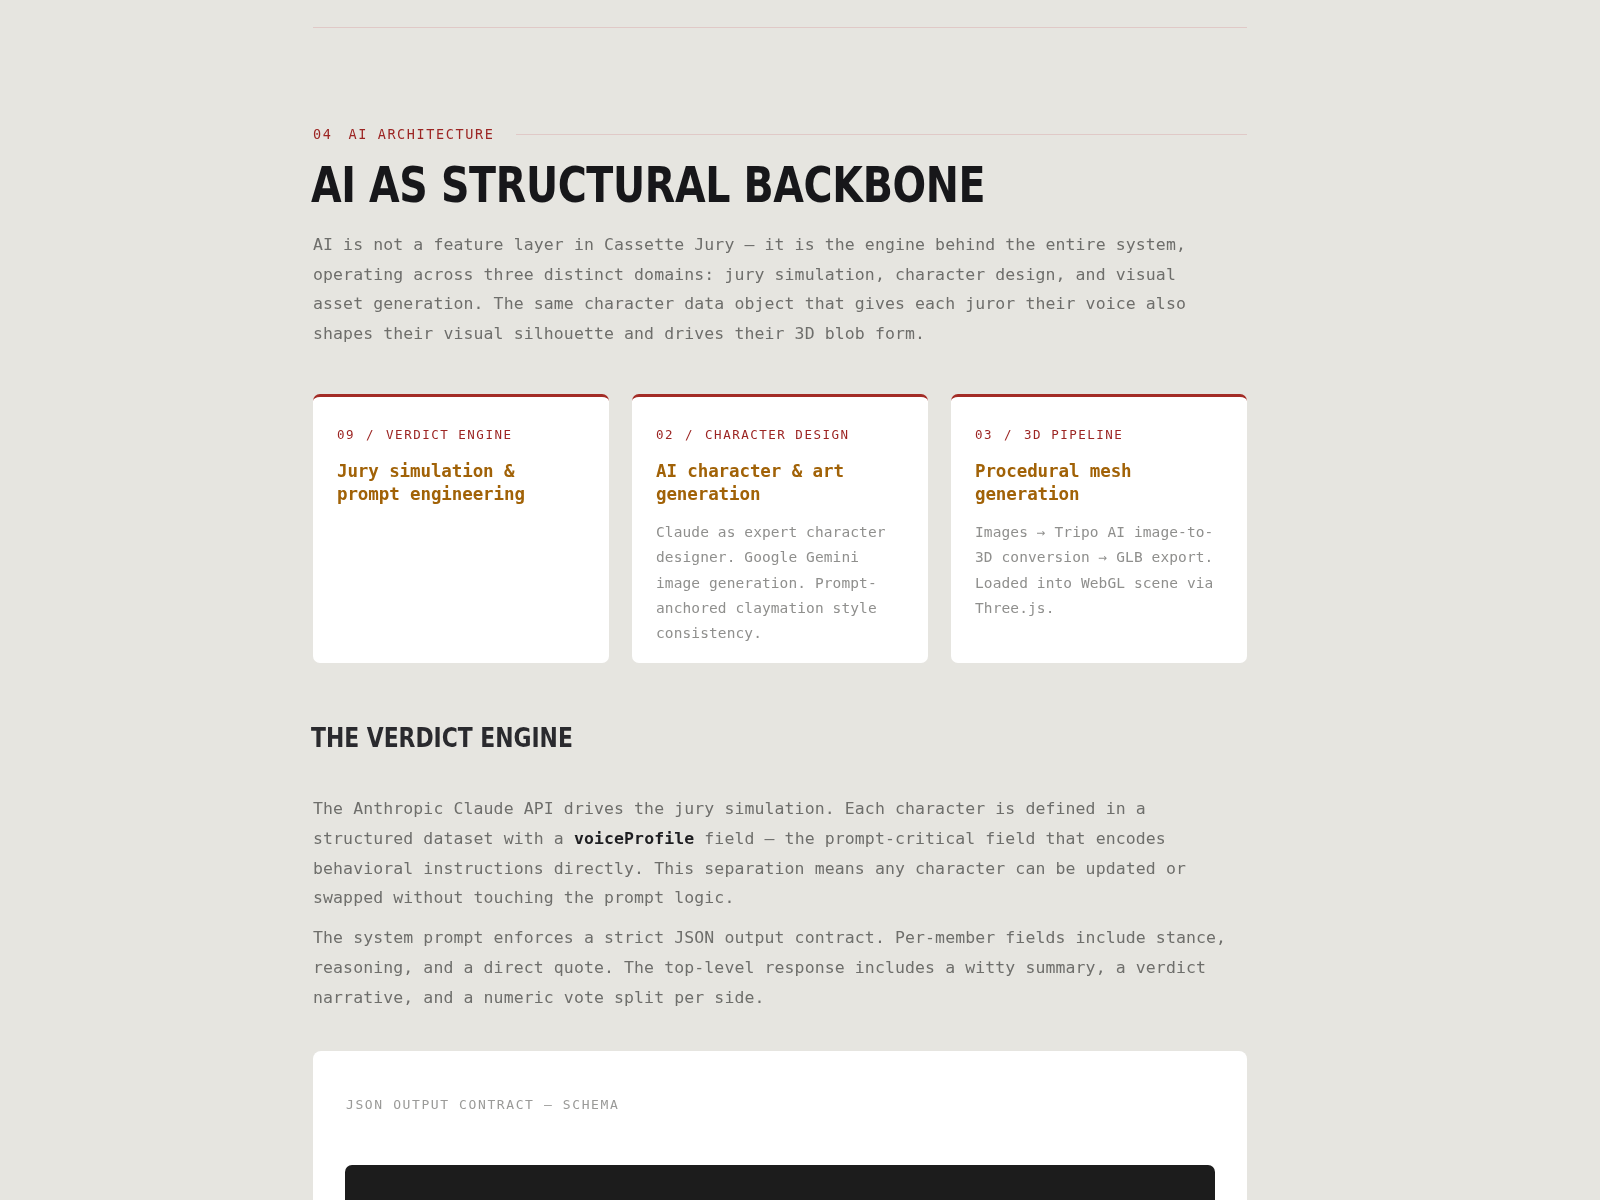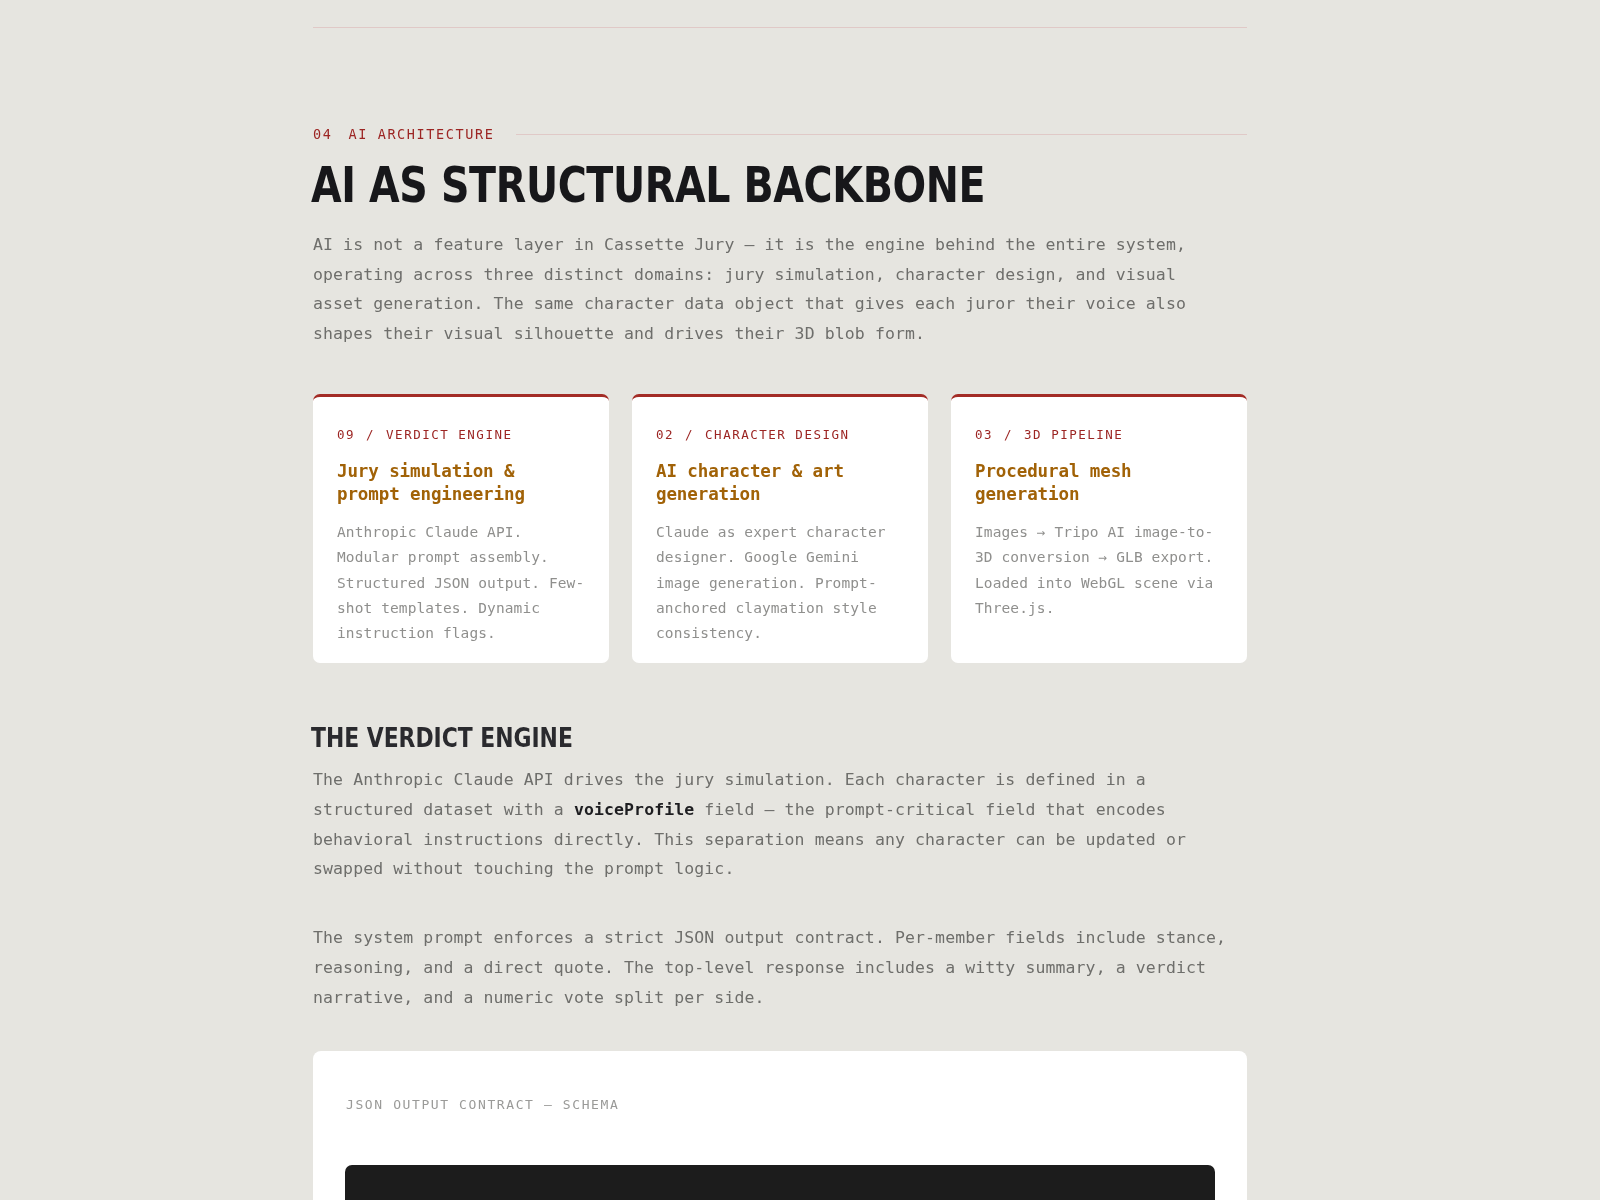--- a/index.html
+++ b/index.html
@@ -161,21 +161,21 @@
   .body-p {
     position: absolute;
     left: 313px;
     width: 935px;
     margin: 0;
     font-size: 16.5px;
     line-height: 29.8px;
     color: #6e6e6b;
     letter-spacing: 0.1px;
   }
-  .body-p.p1 { top: 765px; }
+  .body-p.p1 { top: 794px; }
   .body-p.p2 { top: 923px; }
   .body-p b {
     color: #1d1d20;
     font-weight: 700;
   }
 
   
   .code-panel {
     position: absolute;
     left: 313px;
@@ -225,21 +225,20 @@
 
   <div class="cards">
 
     <div class="card">
       <div class="card-eyebrow">
         <span class="c-num">09</span>
         <span class="c-slash">/</span>
         <span class="c-label">VERDICT ENGINE</span>
       </div>
       <h3 class="card-title">Jury simulation &amp; prompt engineering</h3>
-      <p class="card-body">Anthropic Claude API. Modular prompt assembly. Structured JSON output. Few-shot templates. Dynamic instruction flags.</p>
     </div>
 
     <div class="card">
       <div class="card-eyebrow">
         <span class="c-num">02</span>
         <span class="c-slash">/</span>
         <span class="c-label">CHARACTER DESIGN</span>
       </div>
       <h3 class="card-title">AI character &amp; art generation</h3>
       <p class="card-body">Claude as expert character designer. Google Gemini image generation. Prompt-anchored claymation style consistency.</p>

